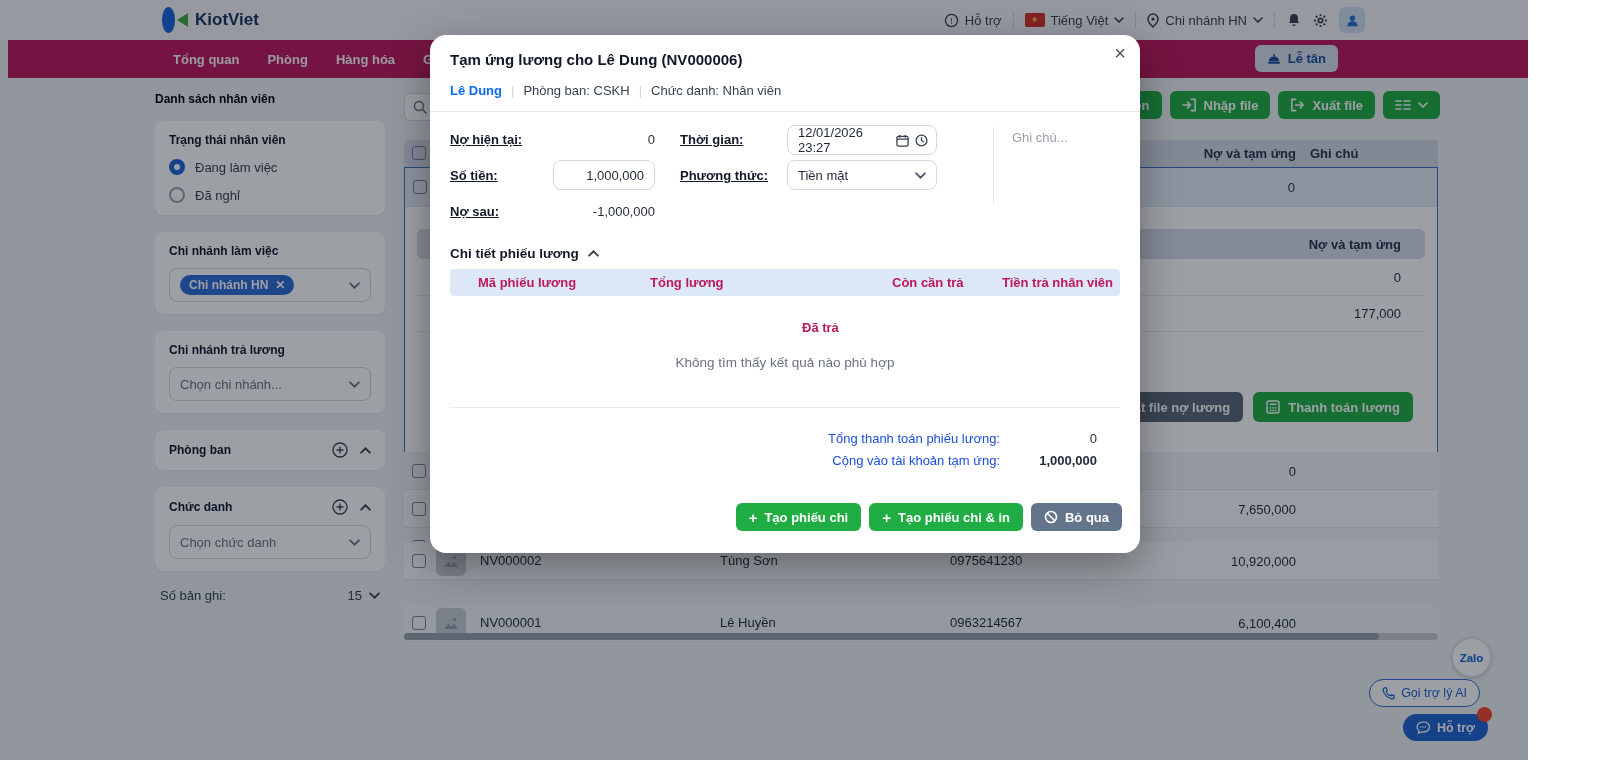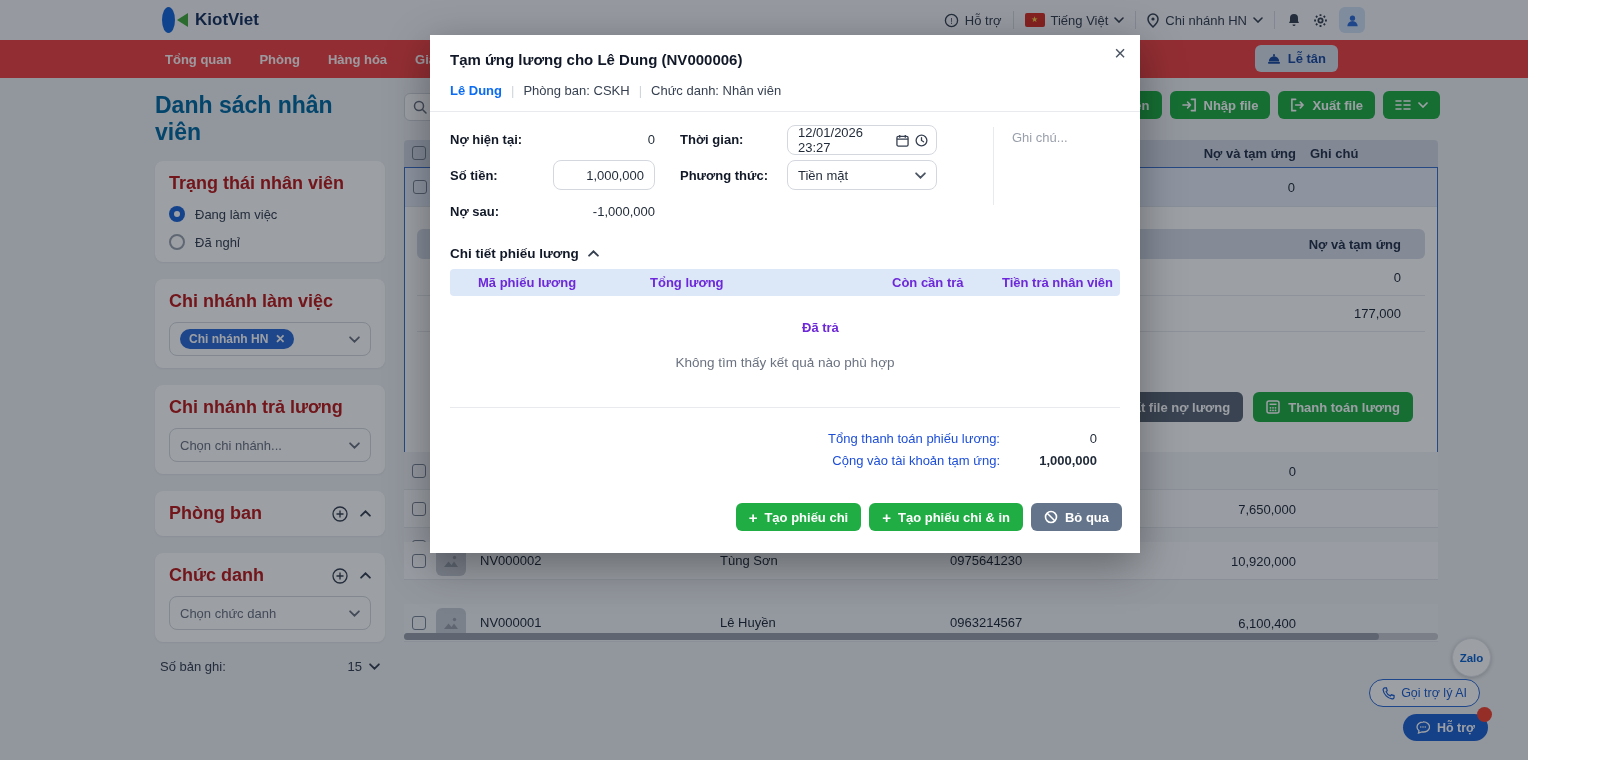--- a/index.html
+++ b/index.html
@@ -13,30 +13,30 @@
   .logo-blue{position:absolute;left:0;top:0;width:13px;height:26px;background:#1667d9;border-radius:50%;}
   .logo-green{position:absolute;left:15px;top:6px;width:0;height:0;border-top:7px solid transparent;border-bottom:7px solid transparent;border-right:11px solid #43a93d;}
   .brand-text{font-size:17px;font-weight:bold;color:#17315c;}
   .topbar-right{position:absolute;right:163px;top:0;height:40px;display:flex;align-items:center;gap:11px;font-size:13px;color:#374151;}
   .tb-item{display:flex;align-items:center;gap:6px;cursor:pointer;}
   .vdiv{width:1px;height:18px;background:#d5d8dd;}
   .flag{width:20px;height:14px;background:#d93025;border-radius:2px;display:flex;align-items:center;justify-content:center;color:#ffd54a;font-size:8px;line-height:1;}
   .avatar-btn{width:26px;height:26px;border-radius:6px;background:#cfe0f4;color:#2e6bd4;display:flex;align-items:center;justify-content:center;}
 
   
-  .navbar{position:absolute;left:0;top:40px;right:0;height:38px;background:#ef4444;}
+  .navbar{position:absolute;left:8px;top:40px;right:0;height:38px;background:#be185d;}
   .nav-tabs{display:flex;gap:28px;margin-left:165px;height:38px;align-items:center;}
   .nav-tab{color:rgba(255,255,255,.96);font-size:13px;font-weight:bold;white-space:nowrap;cursor:pointer;}
   .role-btn{position:absolute;right:190px;top:5px;height:27px;padding:0 12px;background:#d8e0ec;border-radius:6px;display:flex;align-items:center;gap:7px;color:#1b4a9e;font-size:13px;font-weight:bold;}
 
   
   .sidebar{position:absolute;left:155px;top:78px;width:230px;}
-  .sb-title{margin:14px 0 15px;font-size:23px;font-weight:bold;color:#0369a1;}
+  .sb-title{margin:14px 0 15px;font-size:12px;font-weight:bold;color:#000000;}
   .card{background:#ffffff;border-radius:8px;padding:12px 14px;margin-bottom:17px;box-shadow:0 1px 2px rgba(16,24,40,.05);}
-  .card-label{font-weight:bold;font-size:18px;color:#b91c1c;display:flex;align-items:center;}
+  .card-label{font-weight:bold;font-size:12px;color:#0f172a;display:flex;align-items:center;}
   .card-label .spacer{flex:1;}
   .card-label .hicon{color:#374151;display:flex;align-items:center;margin-left:10px;}
   .radio-row{display:flex;align-items:center;gap:10px;margin-top:12px;font-size:13px;color:#374151;cursor:pointer;}
   .radio{width:16px;height:16px;border-radius:50%;border:2px solid #9aa2ae;box-sizing:border-box;background:#fff;}
   .radio.on{border:none;background:#1f66d6;position:relative;}
   .radio.on::after{content:"";position:absolute;left:5px;top:5px;width:6px;height:6px;border-radius:50%;background:#fff;}
   .sel{margin-top:10px;height:32px;border:1px solid #d4d8de;border-radius:8px;background:#fff;display:flex;align-items:center;padding:0 10px;font-size:13px;color:#6b7280;cursor:pointer;}
   .sel .chev{margin-left:auto;color:#6b7280;display:flex;}
   .tag{background:#2e6bd4;color:#fff;font-size:12px;font-weight:bold;border-radius:20px;padding:3px 9px;display:flex;align-items:center;gap:7px;}
   .tag .x{font-weight:bold;cursor:pointer;}
@@ -80,34 +80,34 @@
   .scroll-thumb{position:absolute;left:0;top:0;width:975px;height:7px;border-radius:4px;background:#9aa1ab;cursor:grab;}
 
   
   .zalo{position:absolute;right:37px;top:638px;width:37px;height:37px;border-radius:50%;background:#fff;border:1px solid #e2e6ec;box-shadow:0 1px 4px rgba(0,0,0,.2);display:flex;align-items:center;justify-content:center;color:#0b63ce;font-weight:bold;font-size:11.5px;cursor:pointer;}
   .ai-btn{position:absolute;right:48px;top:679px;height:26px;background:#fff;border:1px solid #2e6bd4;border-radius:14px;display:flex;align-items:center;gap:6px;padding:0 12px;color:#1d5fd0;font-size:12.5px;cursor:pointer;}
   .support-btn{position:absolute;right:40px;top:714px;height:27px;background:#1f63d2;border-radius:14px;display:flex;align-items:center;gap:7px;padding:0 13px;color:#fff;font-size:12.5px;font-weight:bold;cursor:pointer;}
   .red-dot{position:absolute;right:36px;top:707px;width:15px;height:15px;border-radius:50%;background:#f4442e;}
 
   
   .overlay{position:absolute;inset:0;background:rgba(8,14,28,.40);z-index:40;}
-  .modal{position:absolute;left:430px;top:35px;width:710px;height:518px;background:#fff;border-radius:0;box-shadow:0 12px 40px rgba(0,0,0,.35);z-index:50;font-size:13px;color:#1f2937;}
+  .modal{position:absolute;left:430px;top:35px;width:710px;height:518px;background:#fff;border-radius:16px;box-shadow:0 12px 40px rgba(0,0,0,.35);z-index:50;font-size:13px;color:#1f2937;}
   .m-title{position:absolute;left:20px;top:16px;font-size:15px;font-weight:bold;color:#111827;}
   .m-close{position:absolute;right:14px;top:8px;font-size:20px;color:#4b5563;cursor:pointer;line-height:1;}
   .m-sub{position:absolute;left:20px;top:48px;display:flex;align-items:center;gap:9px;color:#374151;}
   .m-sub .nm{color:#0b6cf2;font-weight:bold;}
   .m-sub .bar{color:#cfd4db;}
   .m-divider{position:absolute;left:0;right:0;top:76px;border-top:1px solid #e8eaee;}
-  .m-label{position:absolute;font-weight:bold;color:#111827;white-space:nowrap;}
+  .m-label{position:absolute;font-weight:bold;color:#111827;white-space:nowrap;text-decoration:underline;}
   .m-val{position:absolute;text-align:right;}
   .m-input{position:absolute;height:30px;border:1px solid #d4d8de;border-radius:8px;background:#fff;box-sizing:border-box;display:flex;align-items:center;}
   .m-vline{position:absolute;left:563px;top:92px;height:78px;border-left:1px solid #e8eaee;}
   .m-note{position:absolute;left:582px;top:95px;color:#9aa0aa;}
   .m-section{position:absolute;left:20px;top:211px;display:flex;align-items:center;gap:9px;font-weight:bold;color:#111827;font-size:13.5px;}
-  .m-thead{position:absolute;left:20px;top:234px;width:670px;height:27px;background:#dce8f7;border-radius:4px;font-weight:bold;color:#6d28d9;text-align:right;}
+  .m-thead{position:absolute;left:20px;top:234px;width:670px;height:27px;background:#dce8f7;border-radius:4px;font-weight:bold;color:#be185d;text-align:right;}
   .m-thead span{position:absolute;top:6px;white-space:nowrap;}
   .m-empty{position:absolute;left:20px;top:320px;width:670px;text-align:center;color:#6b7280;font-size:13.5px;}
   .m-line{position:absolute;left:20px;right:20px;top:372px;border-top:1px solid #e8eaee;}
   .m-total-label{position:absolute;left:330px;width:240px;text-align:right;color:#1d4ed8;}
   .m-total-val{position:absolute;left:590px;width:77px;text-align:right;}
   .m-actions{position:absolute;right:18px;top:468px;display:flex;gap:8px;}
   .mbtn{height:28px;border-radius:6px;display:flex;align-items:center;gap:7px;padding:0 13px;color:#fff;font-weight:bold;font-size:13px;cursor:pointer;white-space:nowrap;}
   .mbtn.green{background:#20ad44;}
   .mbtn.gray{background:#64748b;}
   .mbtn .plus{font-size:15px;line-height:1;}

